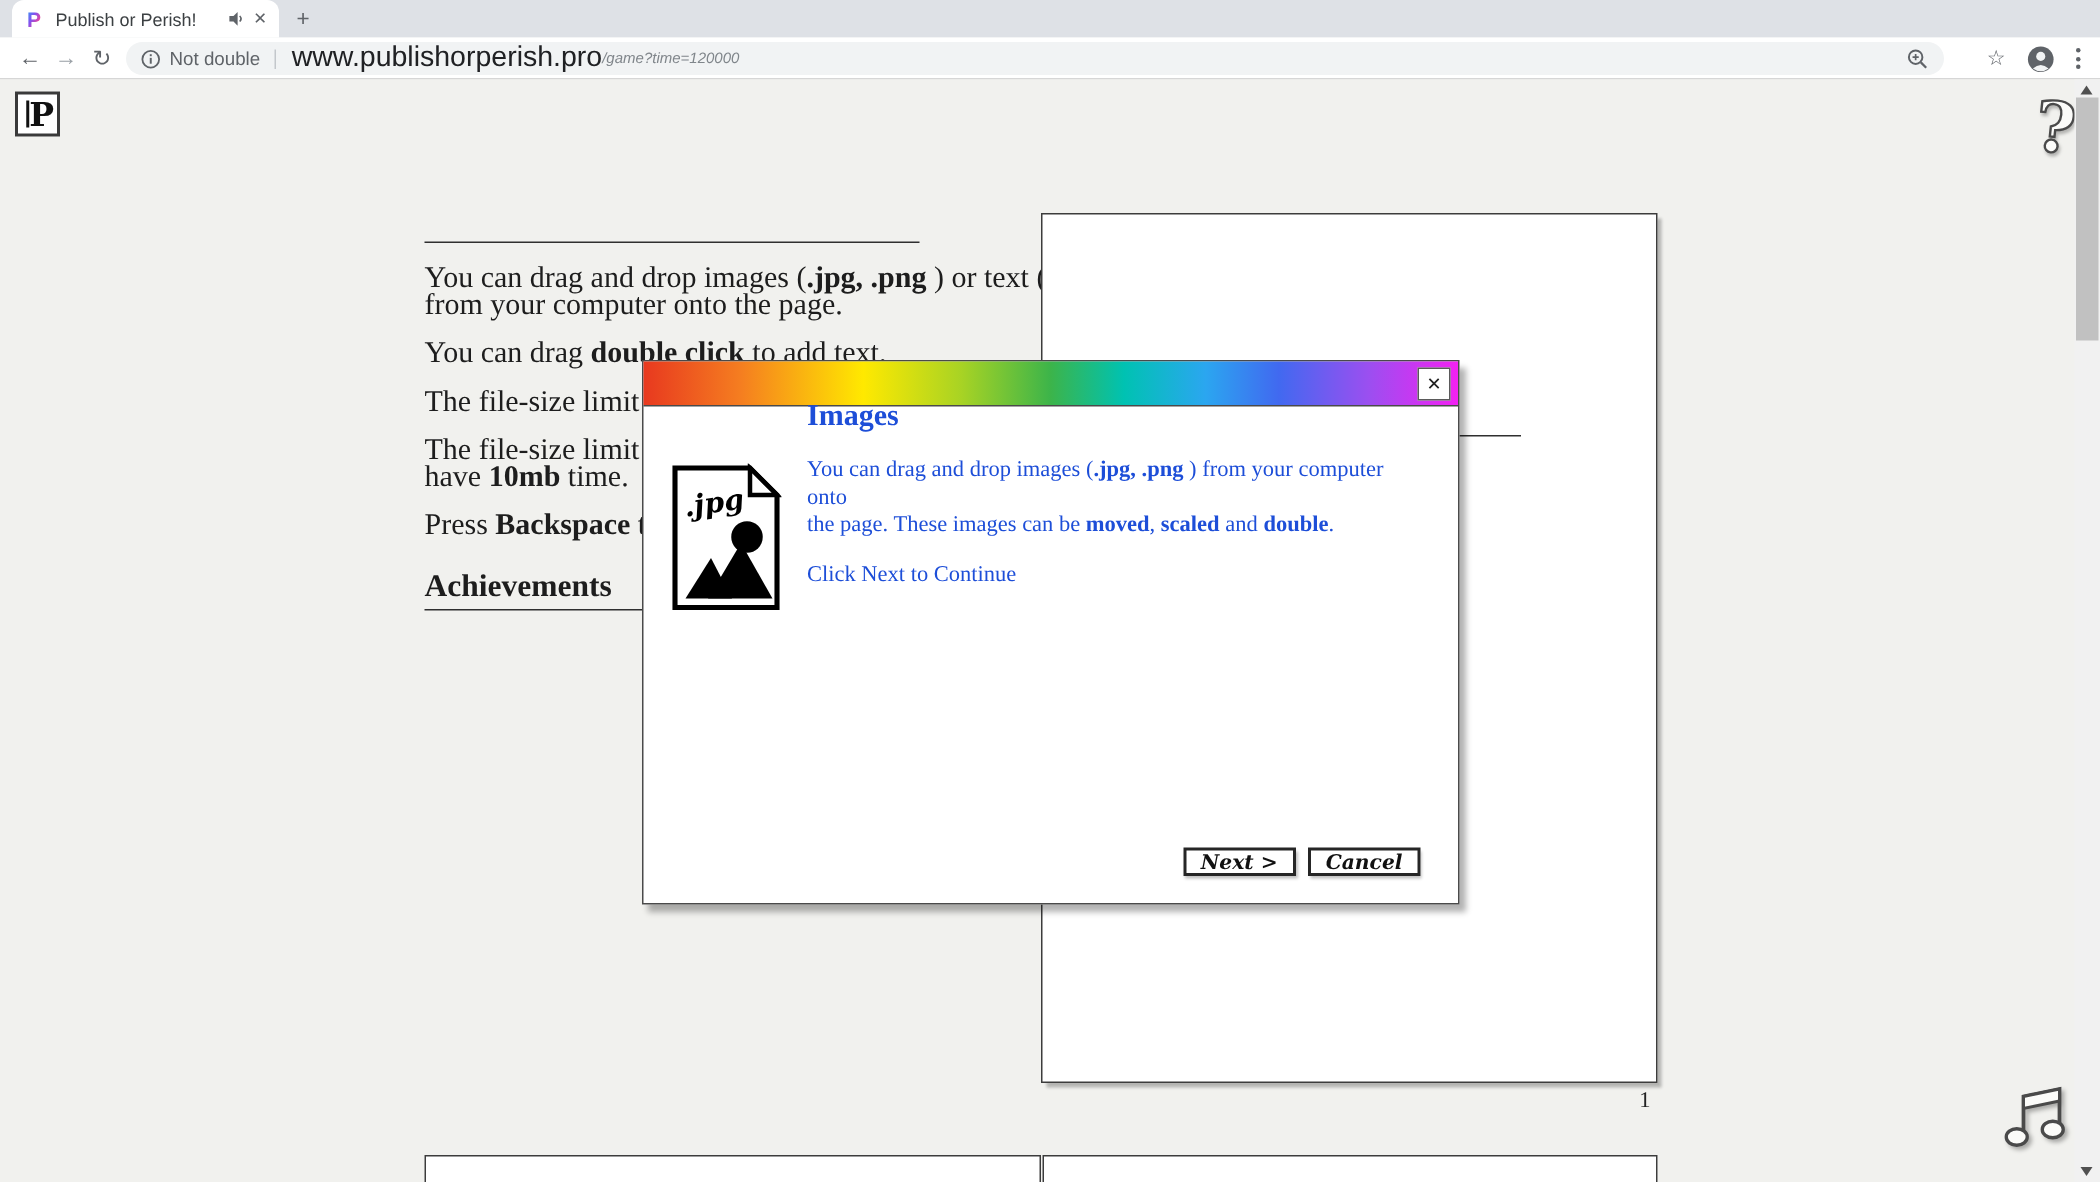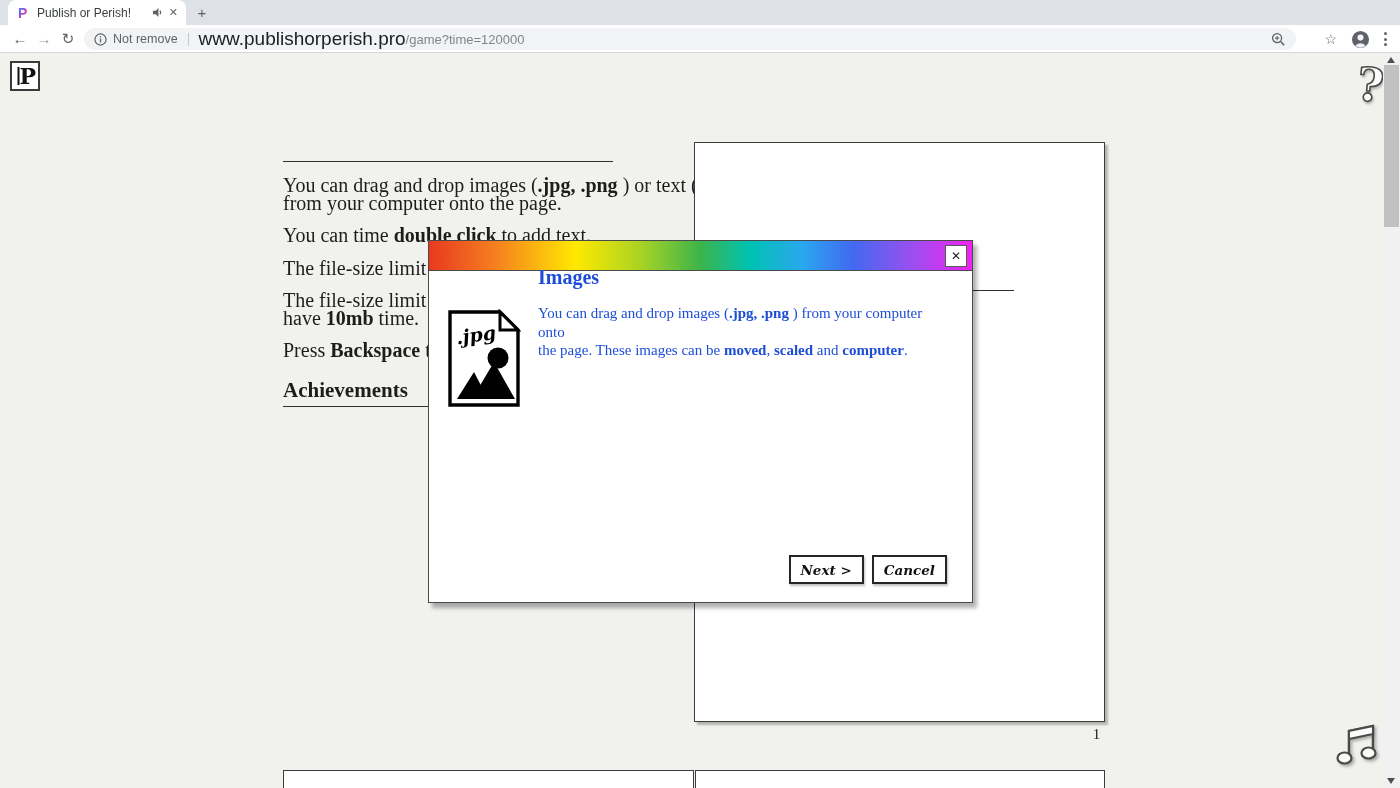--- a/index.html
+++ b/index.html
@@ -18,21 +18,21 @@
   .toolbar { position:absolute; left:0; top:25px; width:1400px; height:28px; background:#ffffff;
              border-bottom:1px solid #d6d6d6; display:flex; align-items:center;
              font-family:"Liberation Sans",sans-serif; }
   .navbtn { width:24px; text-align:center; font-size:15px; color:#5f6368; }
   .omnibox { position:absolute; left:84px; top:3px; width:1212px; height:22px; background:#f1f3f4;
              border-radius:11px; display:flex; align-items:center; padding:0 10px;
              font-size:12.5px; color:#5f6368; }
   .omni-sec { margin:0 8px 0 6px; }
   .omni-div { width:1px; height:13px; background:#c3c7cb; margin:0 10px 0 2px; }
   .url-domain { color:#202124; font-size:19px; }
-  .url-path { color:#80868b; font-size:13px; }
+  .url-path { color:#80868b; font-size:10px;font-style:italic; }
   .omni-spacer { flex:1; }
   .tool-icons { position:absolute; right:6px; top:25px; height:28px; display:flex; align-items:center; }
   .tool-icons > * { margin:0 7px; }
   .star { font-size:14px; color:#5f6368; }
   .dots { display:flex; flex-direction:column; }
   .dots i { width:3px; height:3px; background:#5f6368; border-radius:50%; margin:1.2px 0; }
 
   
   .canvas { position:absolute; left:0; top:53px; width:1400px; height:735px; background:#f1f1ee; }
 
@@ -66,21 +66,21 @@
                #3cb44a 50%,#00c2b2 59%,#2ba6f0 69%,#4169f0 78%,#9b4ff0 89%,#f321f3 100%);
     border-bottom:1px solid #4a4a4a; }
   .dialog-close { position:absolute; right:5px; top:4px; width:22px; height:22px; background:#fff;
                   border:1px solid #5a5a5a; font-family:"Liberation Sans",sans-serif;
                   font-size:12px; color:#222; display:flex; align-items:center; justify-content:center; }
   .dialog-icon { position:absolute; left:18px; top:68px; }
   .dialog-content { position:absolute; left:109px; top:24px; width:405px; color:#1d4ed8; }
   .dialog-content h3 { font-size:20px; line-height:24px; margin-bottom:15px; }
   .dialog-content p { font-size:15px; line-height:18.5px; margin-bottom:14px; }
   .dialog-buttons { position:absolute; right:25px; bottom:18px; display:flex; gap:8px; }
-  .btn { min-width:56px; height:29px; padding:0 10px; background:#fff; border:2px solid #262626;
+  .btn { min-width:56px; height:19px; padding:0 10px; background:#fff; border:2px solid #262626;
          box-shadow:1px 2px 2px rgba(0,0,0,0.25); font-family:"DejaVu Serif",serif;
          font-weight:bold; font-style:italic; font-size:13.5px; color:#111;
          display:flex; align-items:center; justify-content:center; cursor:pointer; }
 
   .music { position:absolute; left:1335px; top:665px; }
 
   
   .scrollbar { position:absolute; left:1383px; top:0; width:17px; height:735px; background:#f1f1f1; }
   .sb-up { position:absolute; left:4px; top:4px; width:0; height:0;
            border-left:4.5px solid transparent; border-right:4.5px solid transparent;
@@ -119,21 +119,21 @@
 <div class="toolbar">
   <span class="navbtn" style="margin-left:8px;">←</span>
   <span class="navbtn" style="color:#9aa0a6;">→</span>
   <span class="navbtn">↻</span>
   <div class="omnibox">
     <svg width="13" height="13" viewBox="0 0 14 14">
       <circle cx="7" cy="7" r="6" fill="none" stroke="#5f6368" stroke-width="1.3"></circle>
       <rect x="6.3" y="6" width="1.4" height="4.2" fill="#5f6368"></rect>
       <rect x="6.3" y="3.4" width="1.4" height="1.4" fill="#5f6368"></rect>
     </svg>
-    <span class="omni-sec">Not remove</span>
+    <span class="omni-sec">Not double</span>
     <span class="omni-div"></span>
     <span class="url-domain">www.publishorperish.pro</span>
     <span class="url-path">/game?time=120000</span>
     <span class="omni-spacer"></span>
     <svg width="15" height="15" viewBox="0 0 16 16">
       <circle cx="6.5" cy="6.5" r="4.8" fill="none" stroke="#5f6368" stroke-width="1.4"></circle>
       <line x1="4.3" y1="6.5" x2="8.7" y2="6.5" stroke="#5f6368" stroke-width="1.2"></line>
       <line x1="6.5" y1="4.3" x2="6.5" y2="8.7" stroke="#5f6368" stroke-width="1.2"></line>
       <line x1="10.2" y1="10.2" x2="14" y2="14" stroke="#5f6368" stroke-width="1.6"></line>
     </svg>
@@ -166,21 +166,21 @@
     <svg width="34" height="58" viewBox="0 0 34 58" style="filter:drop-shadow(1.5px 2px 1px rgba(0,0,0,0.25));">
       <g transform="rotate(6 17 29)">
         <text x="4" y="38" font-family="DejaVu Serif, serif" font-size="46" font-weight="bold" fill="#fbfbf9" stroke="#4a4a4a" stroke-width="1.6">?</text>
       </g>
     </svg>
   </div>
 
   <div class="leftcol">
     <div class="rule"></div>
     <p><span>You can drag and drop images (</span><b>.jpg, .png</b><span> ) or text (</span><b>.txt</b><span>)</span><br><span>from your computer onto the page.</span></p>
-    <p><span>You can time </span><b>double click</b><span> to add text.</span></p>
+    <p><span>You can drag </span><b>double click</b><span> to add text.</span></p>
     <p><span>The file-size limit for text is </span><b>1kb</b><span>.</span></p>
     <p><span>The file-size limit for the page is </span><b>10mb</b><span>. You</span><br><span>have </span><b>10mb</b><span> time.</span></p>
     <p><span>Press </span><b>Backspace</b><span> to remove selected items.</span></p>
     <h2>Achievements</h2>
     <div class="rule"></div>
   </div>
 
   <div class="page1">
     <div class="page1-rule"></div>
   </div>
@@ -203,21 +203,22 @@
           <text x="9" y="33" font-family="DejaVu Serif, serif" font-size="19" font-weight="bold" font-style="italic" fill="#000">.jpg</text>
         </g>
         <circle cx="51" cy="49" r="10.5" fill="#000"></circle>
         <polygon points="10,90 27,63 41,90" fill="#000"></polygon>
         <polygon points="25,90 47,53 68,90" fill="#000"></polygon>
       </svg>
     </div>
 
     <div class="dialog-content">
       <h3>Images</h3>
-      <p><span>You can drag and drop images (</span><b>.jpg, .png</b><span> ) from your computer onto</span><br><span>the page. These images can be </span><b>moved</b><span>, </span><b>scaled</b><span> and </span><b>computer</b><span>.</span></p>
+      <p><span>You can drag and drop images (</span><b>.jpg, .png</b><span> ) from your computer onto</span><br><span>the page. These images can be </span><b>moved</b><span>, </span><b>scaled</b><span> and </span><b>double</b><span>.</span></p>
+      <p><span>Click Next to Continue</span></p>
     </div>
 
     <div class="dialog-buttons">
       <button class="btn">Next &gt;</button>
       <button class="btn">Cancel</button>
     </div>
   </div>
 
   <div class="music">
     <svg width="44" height="50" viewBox="0 0 44 50" style="filter:drop-shadow(2px 2.5px 1.5px rgba(0,0,0,0.3));">

